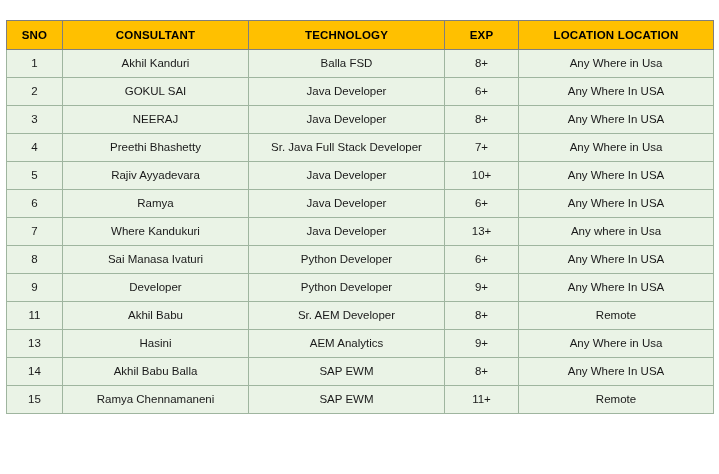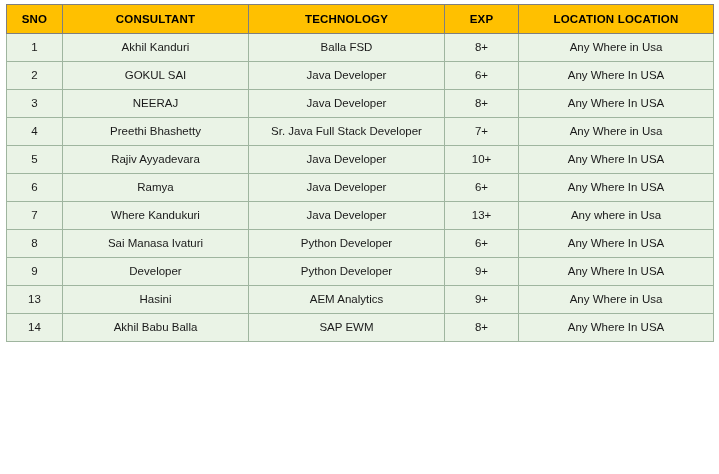--- a/index.html
+++ b/index.html
@@ -7,21 +7,21 @@
     padding: 0;
     background: #ffffff;
     width: 719px;
     height: 474px;
     overflow: hidden;
   }
   body {
     font-family: "Liberation Sans", sans-serif;
   }
   .sheet {
-    padding: 4px 6px 0 6px;
+    padding: 20px 6px 0 6px;
     box-sizing: border-box;
     width: 710px;
     border-radius: 26px;
   }
   table.consultant-table {
     border-collapse: collapse;
     width: 707px;
     table-layout: fixed;
   }
   table.consultant-table th,
@@ -137,28 +137,42 @@
         <td>Any Where In USA</td>
       </tr>
       <tr>
         <td>9</td>
         <td>Developer</td>
         <td>Python Developer</td>
         <td>9+</td>
         <td>Any Where In USA</td>
       </tr>
       <tr>
+        <td>11</td>
+        <td>Akhil Babu</td>
+        <td>Sr. AEM Developer</td>
+        <td>8+</td>
+        <td>Remote</td>
+      </tr>
+      <tr>
         <td>13</td>
         <td>Hasini</td>
         <td>AEM Analytics</td>
         <td>9+</td>
         <td>Any Where in Usa</td>
       </tr>
       <tr>
         <td>14</td>
         <td>Akhil Babu Balla</td>
         <td>SAP EWM</td>
         <td>8+</td>
         <td>Any Where In USA</td>
       </tr>
+      <tr>
+        <td>15</td>
+        <td>Ramya Chennamaneni</td>
+        <td>SAP EWM</td>
+        <td>11+</td>
+        <td>Remote</td>
+      </tr>
     </tbody>
   </table>
 </div>
 
 </body></html>

